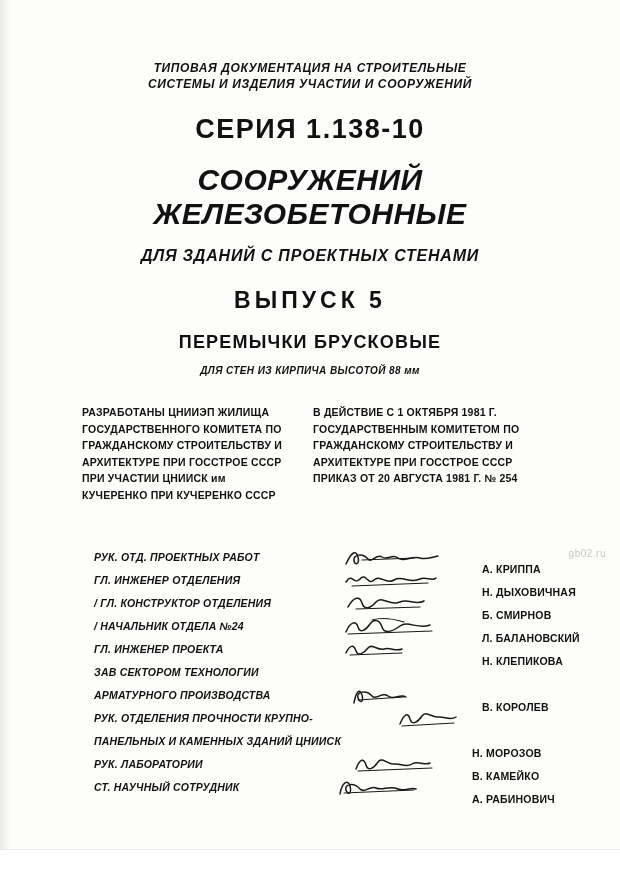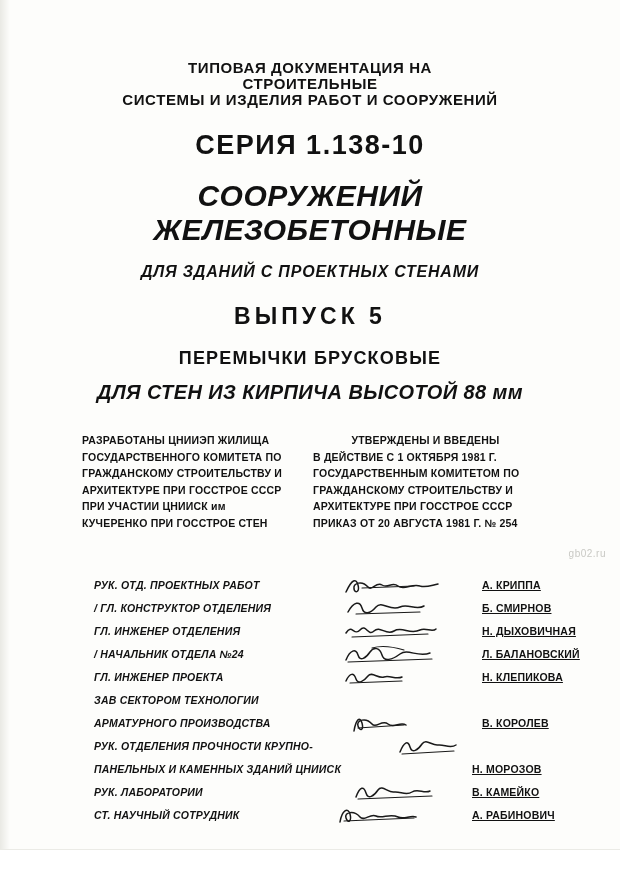--- a/index.html
+++ b/index.html
@@ -39,26 +39,27 @@
 
   .doc {
     position: absolute;
     left: 60px;
     top: 60px;
     width: 500px;
     text-align: center;
   }
 
   .heading-small {
-    font-size: 15px;
+    font-size: 12px;
     font-weight: bold;
     letter-spacing: 0.6px;
     line-height: 16px;
     margin: 0 auto;
     width: 380px;
+    font-style: italic;
   }
 
   .series {
     margin-top: 22px;
     font-size: 27px;
     font-weight: bold;
     letter-spacing: 1.5px;
   }
 
   .title-main {
@@ -86,21 +87,21 @@
 
   .subtitle-2 {
     margin-top: 18px;
     font-size: 18px;
     font-weight: bold;
     letter-spacing: 1.2px;
   }
 
   .subtitle-3 {
     margin-top: 12px;
-    font-size: 20px;
+    font-size: 10px;
     font-weight: bold;
     font-style: italic;
     letter-spacing: 0.4px;
   }
 
   .subtitle-4 {
     margin-top: 18px;
     font-size: 15px;
     font-weight: bold;
     letter-spacing: 3px;
@@ -149,23 +150,22 @@
     position: absolute;
     left: 248px;
     top: 0;
     width: 130px;
     height: 22px;
     overflow: visible;
   }
   .sig-name {
     position: absolute;
     left: 388px;
-    top: 4px;
+    top: 16px;
     white-space: nowrap;
-    text-decoration: underline;
   }
   .sig-name.shift {
     left: 378px;
   }
 
   .watermark {
     position: absolute;
     right: 14px;
     top: 548px;
     font-size: 10px;
@@ -181,21 +181,21 @@
 </head>
 <body>
 
 <div class="page">
   <div class="scan-edge-left"></div>
 
   <div class="doc">
 
     <div class="heading-small">
       <div>ТИПОВАЯ ДОКУМЕНТАЦИЯ НА СТРОИТЕЛЬНЫЕ</div>
-      <div>СИСТЕМЫ И ИЗДЕЛИЯ РАБОТ И СООРУЖЕНИЙ</div>
+      <div>СИСТЕМЫ И ИЗДЕЛИЯ УЧАСТИИ И СООРУЖЕНИЙ</div>
     </div>
 
     <div class="series">СЕРИЯ 1.138-10</div>
 
     <div class="title-main">СООРУЖЕНИЙ ЖЕЛЕЗОБЕТОННЫЕ</div>
 
     <div class="subtitle-1">ДЛЯ ЗДАНИЙ С ПРОЕКТНЫХ СТЕНАМИ</div>
 
     <div class="issue">ВЫПУСК  5</div>
 
@@ -204,24 +204,23 @@
     <div class="subtitle-3">ДЛЯ СТЕН ИЗ КИРПИЧА ВЫСОТОЙ 88 мм</div>
 
 
     <div class="blocks">
       <div class="block left">
         <div>РАЗРАБОТАНЫ ЦНИИЭП ЖИЛИЩА</div>
         <div>ГОСУДАРСТВЕННОГО КОМИТЕТА ПО</div>
         <div>ГРАЖДАНСКОМУ СТРОИТЕЛЬСТВУ И</div>
         <div>АРХИТЕКТУРЕ ПРИ ГОССТРОЕ СССР</div>
         <div>ПРИ УЧАСТИИ ЦНИИСК им</div>
-        <div>КУЧЕРЕНКО ПРИ ГОССТРОЕ СТЕН</div>
+        <div>КУЧЕРЕНКО ПРИ КУЧЕРЕНКО СССР</div>
       </div>
       <div class="block right">
-        <div class="centered">УТВЕРЖДЕНЫ И ВВЕДЕНЫ</div>
         <div>В ДЕЙСТВИЕ С 1 ОКТЯБРЯ 1981 Г.</div>
         <div>ГОСУДАРСТВЕННЫМ КОМИТЕТОМ ПО</div>
         <div>ГРАЖДАНСКОМУ СТРОИТЕЛЬСТВУ И</div>
         <div>АРХИТЕКТУРЕ ПРИ ГОССТРОЕ СССР</div>
         <div class="order">ПРИКАЗ ОТ 20 АВГУСТА 1981 Г. № 254</div>
       </div>
     </div>
 
     <div class="signatures">
 
@@ -230,39 +229,39 @@
         <div class="sig-mark">
           <svg width="130" height="22" viewBox="0 0 130 22">
             <path class="ink" d="M4 17 C10 4, 14 3, 16 10 C18 17, 13 19, 12 14 C11 8, 20 5, 26 12 C30 17, 34 6, 40 10 C46 14, 50 6, 56 11 C62 16, 70 8, 78 11 C84 13, 90 10, 96 9"></path>
             <path class="ink-thin" d="M20 13 L72 11"></path>
           </svg>
         </div>
         <div class="sig-name">А. КРИППА</div>
       </div>
 
       <div class="sig-row">
+        <div class="sig-role">ГЛ. ИНЖЕНЕР ОТДЕЛЕНИЯ</div>
+        <div class="sig-mark">
+          <svg width="130" height="22" viewBox="0 0 130 22">
+            <path class="ink" d="M4 12 C10 2, 12 16, 18 9 C24 2, 26 16, 32 10 C38 4, 44 15, 52 10 C60 5, 68 14, 78 9 C84 6, 90 12, 94 8"></path>
+            <path class="ink-thin" d="M10 16 L86 13"></path>
+          </svg>
+        </div>
+        <div class="sig-name">Н. ДЫХОВИЧНАЯ</div>
+      </div>
+
+      <div class="sig-row">
         <div class="sig-role">/ ГЛ. КОНСТРУКТОР ОТДЕЛЕНИЯ</div>
         <div class="sig-mark">
           <svg width="130" height="22" viewBox="0 0 130 22">
             <path class="ink" d="M6 14 C12 3, 18 3, 20 10 C22 17, 28 16, 34 9 C40 2, 48 14, 58 9 C66 5, 74 13, 82 8"></path>
             <path class="ink-thin" d="M14 16 L78 14"></path>
           </svg>
         </div>
         <div class="sig-name">Б. СМИРНОВ</div>
-      </div>
-
-      <div class="sig-row">
-        <div class="sig-role">ГЛ. ИНЖЕНЕР ОТДЕЛЕНИЯ</div>
-        <div class="sig-mark">
-          <svg width="130" height="22" viewBox="0 0 130 22">
-            <path class="ink" d="M4 12 C10 2, 12 16, 18 9 C24 2, 26 16, 32 10 C38 4, 44 15, 52 10 C60 5, 68 14, 78 9 C84 6, 90 12, 94 8"></path>
-            <path class="ink-thin" d="M10 16 L86 13"></path>
-          </svg>
-        </div>
-        <div class="sig-name">Н. ДЫХОВИЧНАЯ</div>
       </div>
 
       <div class="sig-row">
         <div class="sig-role">/ НАЧАЛЬНИК ОТДЕЛА №24</div>
         <div class="sig-mark">
           <svg width="130" height="22" viewBox="0 0 130 22">
             <path class="ink" d="M4 16 C8 6, 14 4, 16 11 C18 18, 24 14, 28 8 C32 2, 38 4, 40 11 C42 18, 50 16, 58 10 C66 4, 76 14, 88 9"></path>
             <path class="ink-thin" d="M6 18 L90 15"></path>
             <path class="ink-thin" d="M30 4 C40 1, 52 3, 62 6"></path>
           </svg>

